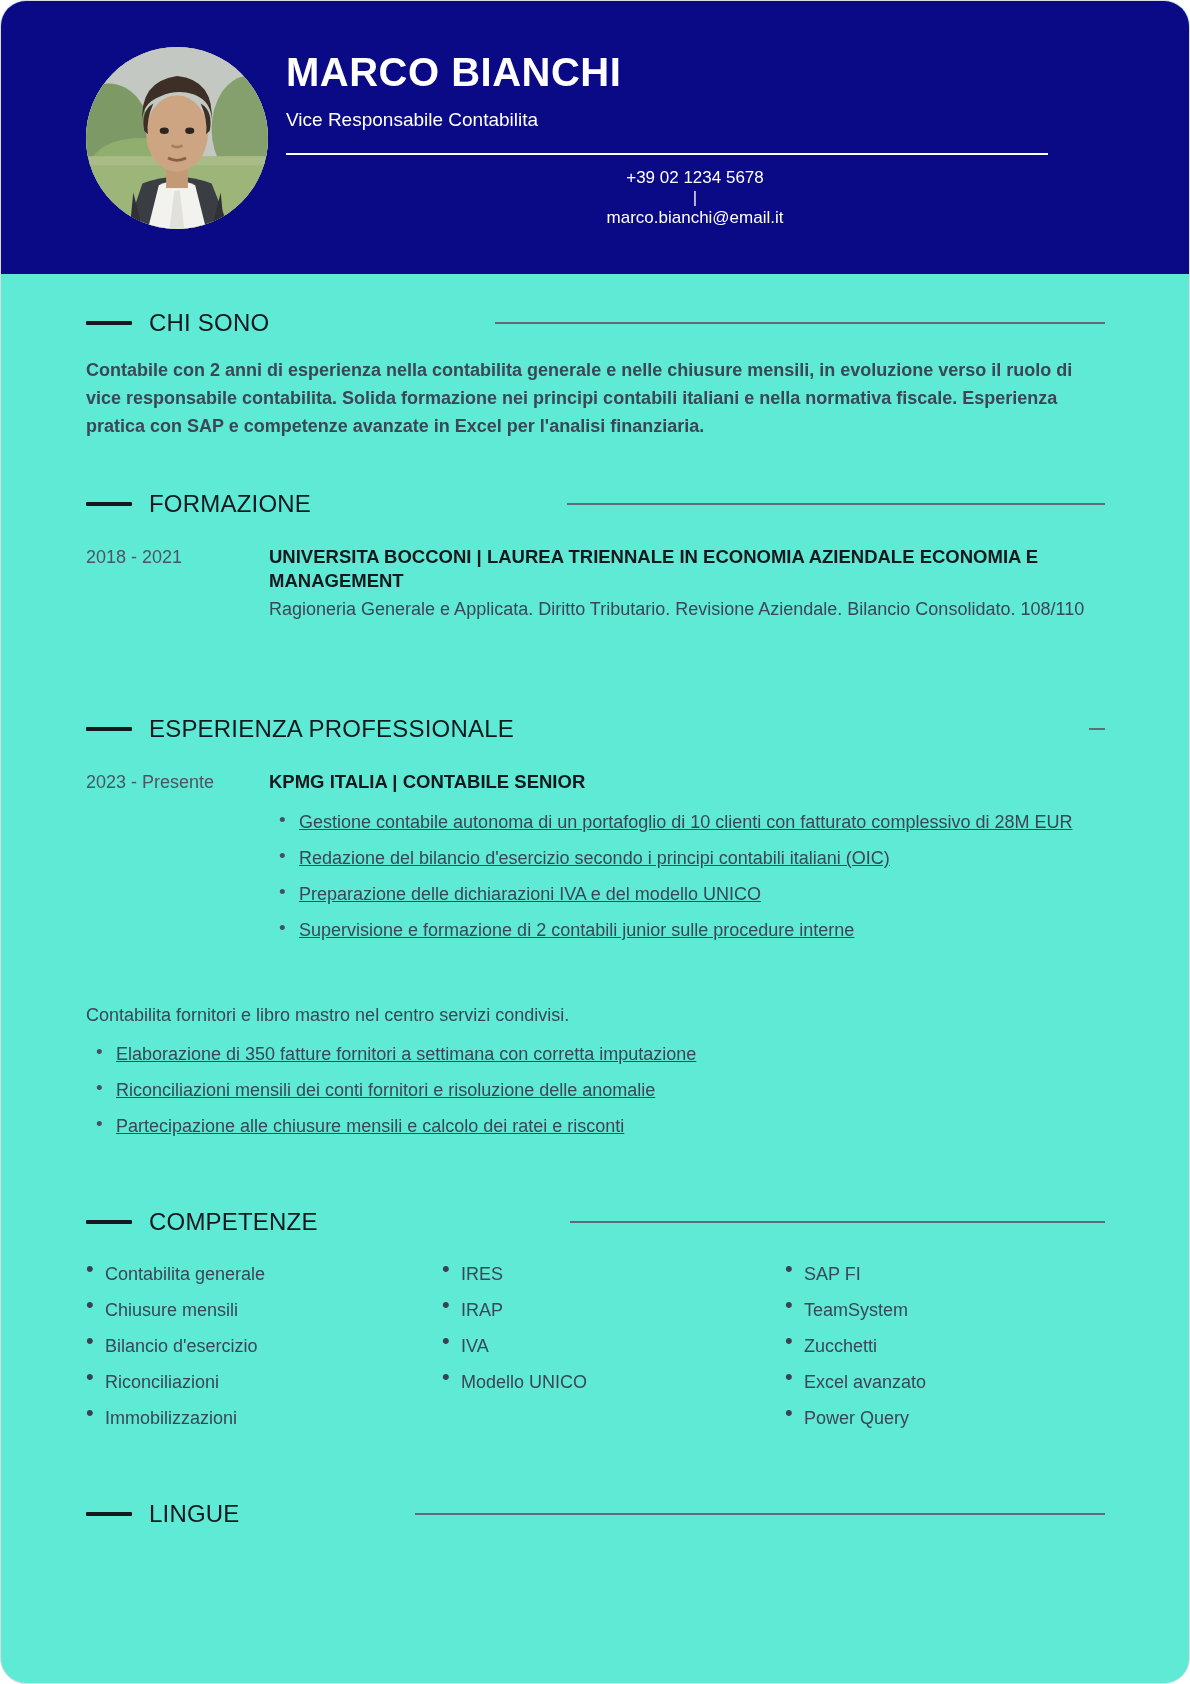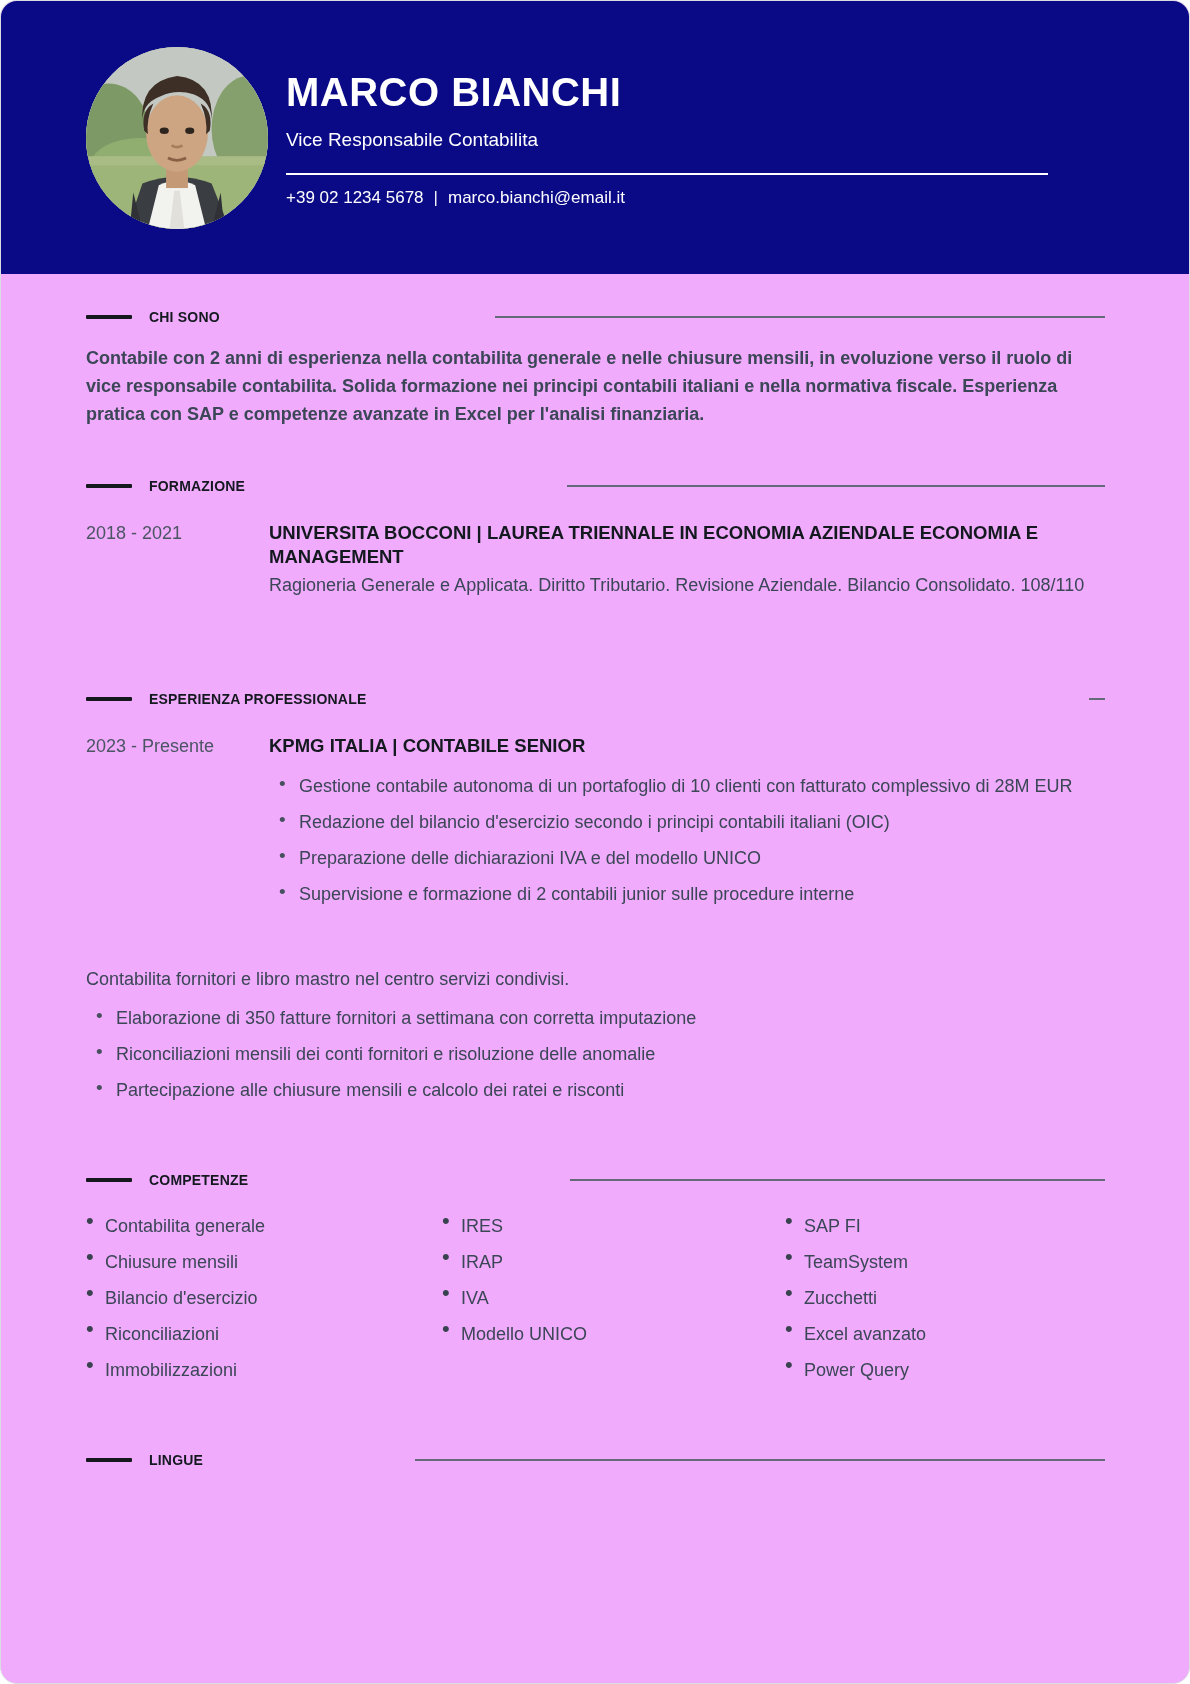--- a/index.html
+++ b/index.html
@@ -1,49 +1,49 @@
 <!DOCTYPE html>
 <html style="--header-bg: #0a0a86; --heading-color: #14181f; --body-color: #3b4656; --muted-color: #4b5563; --rule-color: #636b78; --page-border: #d9dce1;"><head>
 <meta charset="utf-8">
 <style>
   * { box-sizing: border-box; }
   html,body { margin:0; padding:0; background:#fff; }
   body { font-family:"Liberation Sans", sans-serif; color:var(--body-color,#3b4656); }
 
   .page {
-    width:1190px; height:1684px; margin:0 auto; background:#f0abfc;
-    border:1px solid var(--page-border,#d9dce1); border-radius:17px; overflow:hidden;
+    width:1190px; height:1684px; margin:0 auto; background:#5eead4;
+    border:1px solid var(--page-border,#d9dce1); border-radius:26px; overflow:hidden;
     position:relative;
   }
 
   
   .hero {
     background:var(--header-bg,#0a0a86);
     height:273px; display:flex; align-items:center;
     padding:0 85px; gap:18px;
   }
   .photo-wrap {
     width:182px; height:182px; border-radius:50%; overflow:hidden; flex:0 0 auto;
     background:#9aa89a;
   }
   .photo-wrap svg { display:block; width:100%; height:100%; }
   .hero-text { flex:1; padding-top:2px; }
   .hero-name {
     margin:0; color:#fff; font-size:40px; font-weight:700; letter-spacing:.5px;
   }
   .hero-role { margin:14px 0 0 0; color:#fff; font-size:19px; font-weight:400; }
   .hero-rule { width:762px; height:0; border:none; border-top:2px solid #fff; margin:22px 0 0 0; }
-  .hero-contact { margin-top:13px; color:#fff; font-size:17px; display:flex; align-items:center; gap:10px; }
+  .hero-contact { margin-top:13px; color:#fff; font-size:17px; display:flex; align-items:center; gap:0;flex-direction:column; }
   .hero-contact .sep { font-weight:300; opacity:.95; }
 
   
   .content { padding:0 84px 0 85px; }
   .sec-head { display:flex; align-items:center; }
   .sec-dash { width:46px; height:4px; background:#15181d; border-radius:1px; margin-right:17px; flex:0 0 auto; }
-  .sec-title { margin:0; font-size:14px; font-weight:700; color:var(--heading-color,#14181f); letter-spacing:.2px; white-space:nowrap; }
+  .sec-title { margin:0; font-size:24px; font-weight:400; color:var(--heading-color,#14181f); letter-spacing:.2px; white-space:nowrap; }
   .sec-rule { height:2px; background:var(--rule-color,#636b78); margin-left:auto; flex:0 0 auto; }
   .rule-about  { width:610px; }
   .rule-edu    { width:538px; }
   .rule-exp    { width:16px; }
   .rule-skills { width:535px; }
   .rule-lang   { width:690px; }
 
   .section-about  { margin-top:35px; }
   .section-edu    { margin-top:50px; }
   .section-exp    { margin-top:92px; }
@@ -54,21 +54,21 @@
 
   
   .entry { display:flex; margin-top:27px; }
   .entry-period { width:183px; flex:0 0 auto; font-size:18px; color:var(--muted-color,#4b5563); padding-top:2px; }
   .entry-body { flex:1; }
   .entry-title { margin:0; font-size:18.5px; font-weight:700; color:var(--heading-color,#14181f); line-height:24px; }
   .entry-desc { margin:3px 0 0 0; font-size:18px; line-height:27px; color:var(--body-color,#3b4656); }
   .job-summary { margin:17px 0 0 0; font-size:18px; color:var(--body-color,#3b4656); }
   .job + .job { margin-top:44px; }
 
-  ul.bullets { list-style:none; margin:15px 0 0 0; padding:0; }
+  ul.bullets { list-style:none; margin:15px 0 0 0; padding:0;text-decoration:underline; }
   ul.bullets li {
     position:relative; padding-left:30px; font-size:18px; line-height:27px;
     color:var(--body-color,#3b4656); margin-top:9px;
   }
   ul.bullets li::before {
     content:"\2022"; position:absolute; left:10px; top:-3px;
     font-size:19px; color:#47505e;
   }
 
   

